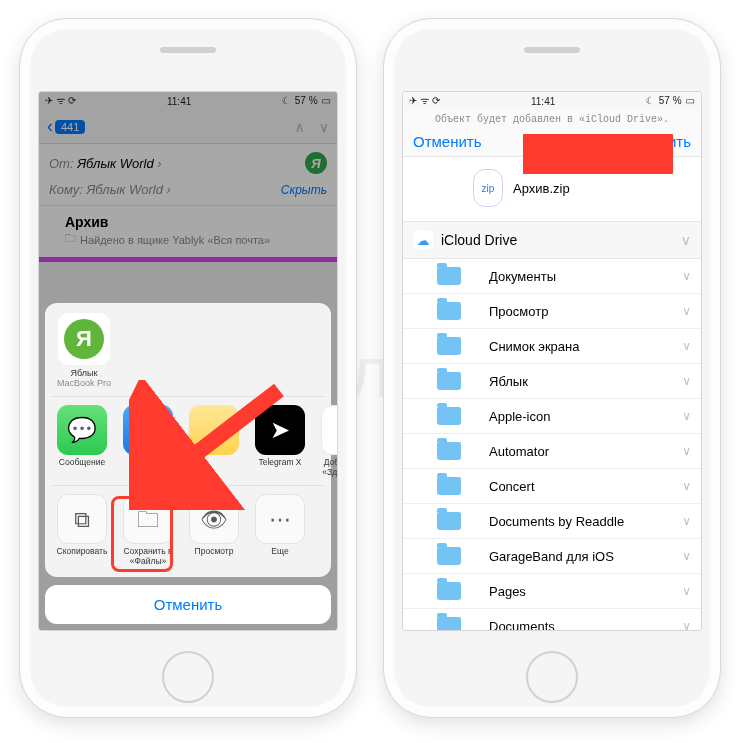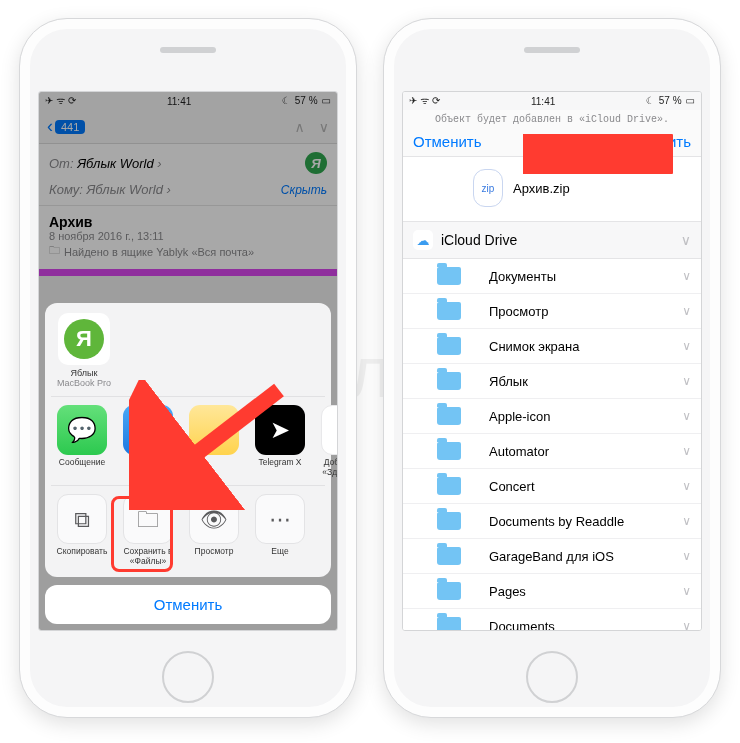--- a/index.html
+++ b/index.html
@@ -41,21 +41,21 @@
   .nav-arrows { display:flex; gap:14px; color:#b6b6b6; font-size:14px; }
 
   .mail-header { padding:8px 10px; background:#fff; border-bottom:1px solid #e5e5e5;font-style:italic; }
   .mh-row { display:flex; justify-content:space-between; align-items:center; font-size:13px; }
   .mh-label { color:#8a8a8d; }
   .mh-val { color:#000; }
   .mh-hide { color:#007aff; font-size:12px; }
   .avatar-g { width:22px; height:22px; border-radius:50%; background:#2fa84f; color:#fff;
     display:flex; align-items:center; justify-content:center; font-size:13px; font-weight:700; }
 
-  .mail-subj { padding:8px 10px; background:#fff; border-bottom:7px solid #d946ef; }
+  .mail-subj { padding:8px 26px; background:#fff; border-bottom:5px solid #d946ef; }
   .mail-subj h4 { font-size:14px; font-weight:600; }
   .mail-subj .date { font-size:11px; color:#8a8a8d; }
   .mail-subj .thread { font-size:11px; color:#8a8a8d; display:flex; gap:4px; align-items:center; }
 
   
   .sheet { position:absolute; left:6px; right:6px; bottom:6px; }
   .sheet-card { background:#f3f3f4; border-radius:12px; padding:10px 6px 6px; }
   .sheet-tip { text-align:center; font-size:9px; color:#7a7a7d; margin-bottom:6px; }
   .airdrop-row { display:flex; gap:10px; padding:0 4px 8px; border-bottom:1px solid #e1e1e3; }
   .ad-item { width:58px; text-align:center; font-size:9px; color:#333; }
@@ -163,21 +163,20 @@
               <span class="mh-label">Кому:</span>
               <span class="mh-label">Яблык World</span>
               <span class="mh-label">›</span>
             </span>
             <span class="mh-hide">Скрыть</span>
           </div>
         </div>
 
         <div class="mail-subj">
           <h4>Архив</h4>
-          <div class="date">8 ноября 2016 г., 13:11</div>
           <div class="thread">
             <span>🗀</span>
             <span>Найдено в ящике Yablyk «Вся почта»</span>
           </div>
         </div>
       </div>
 
       <div class="dim-layer"></div>
 
       <div class="sheet">

